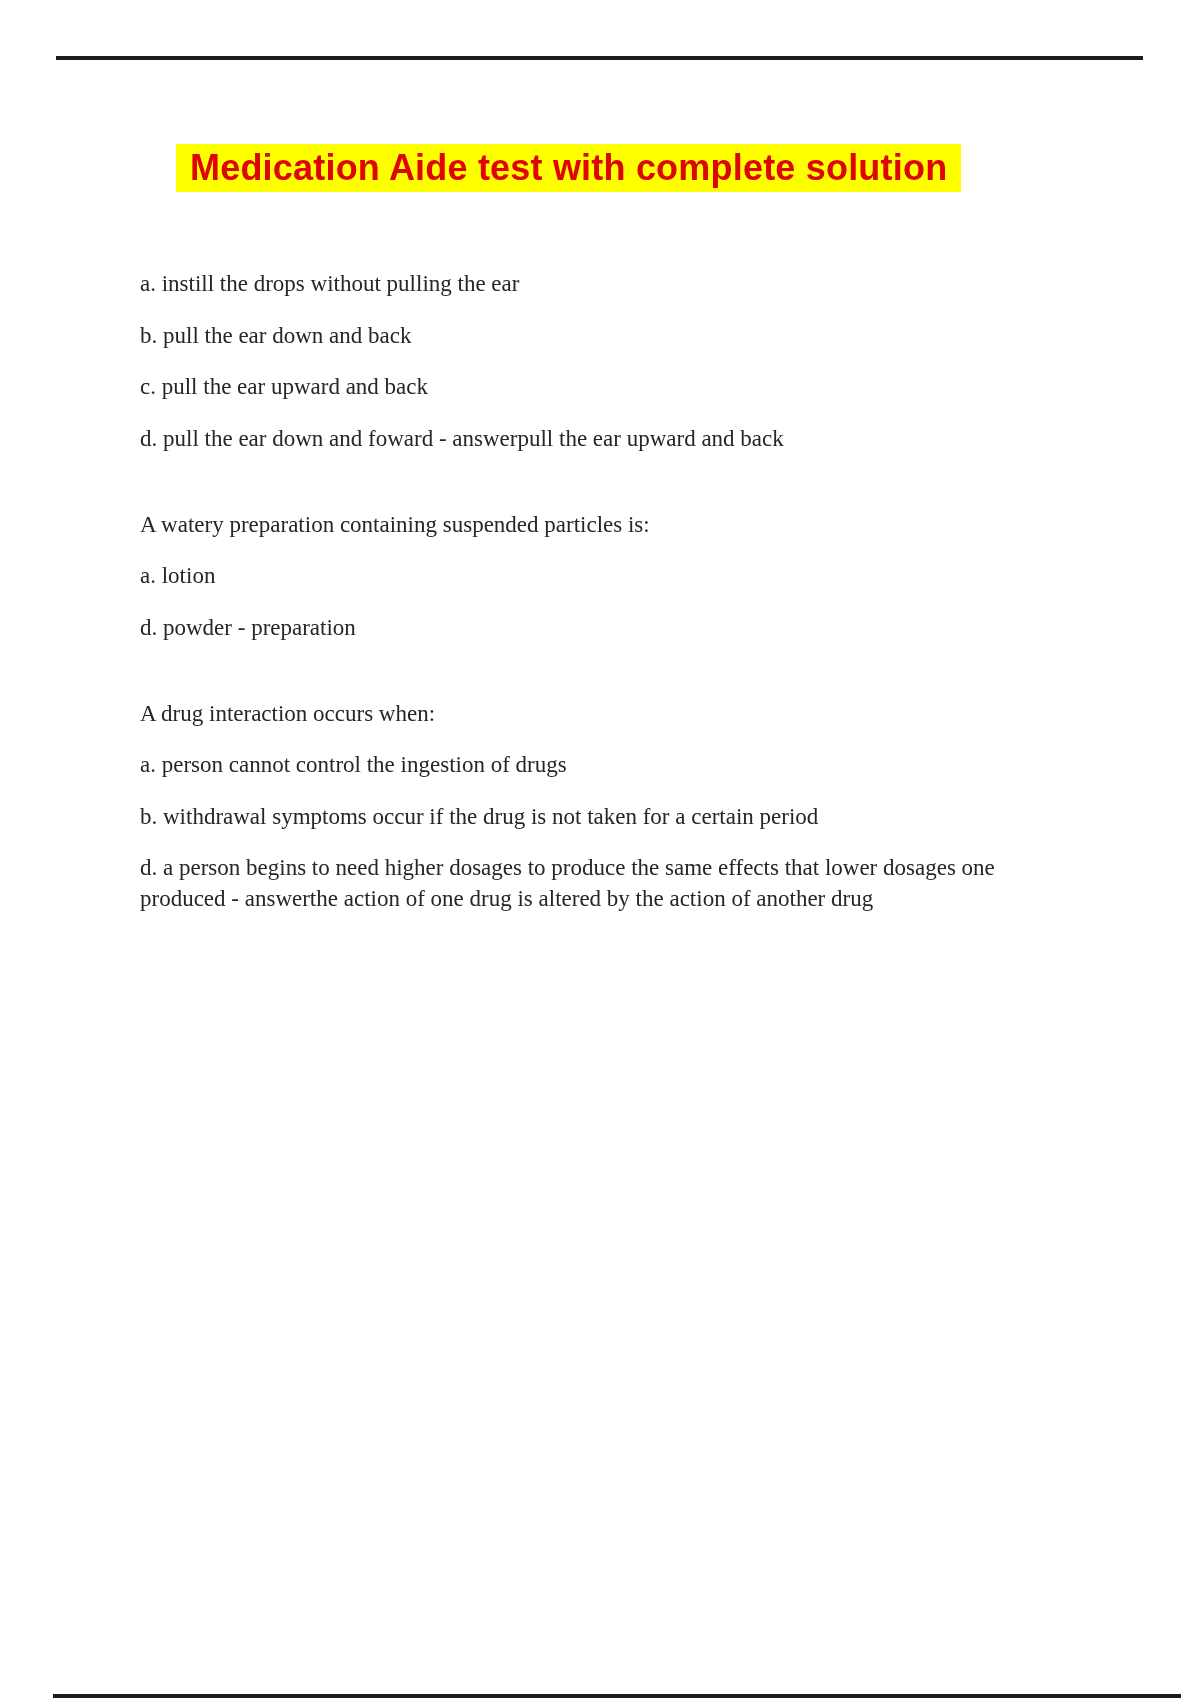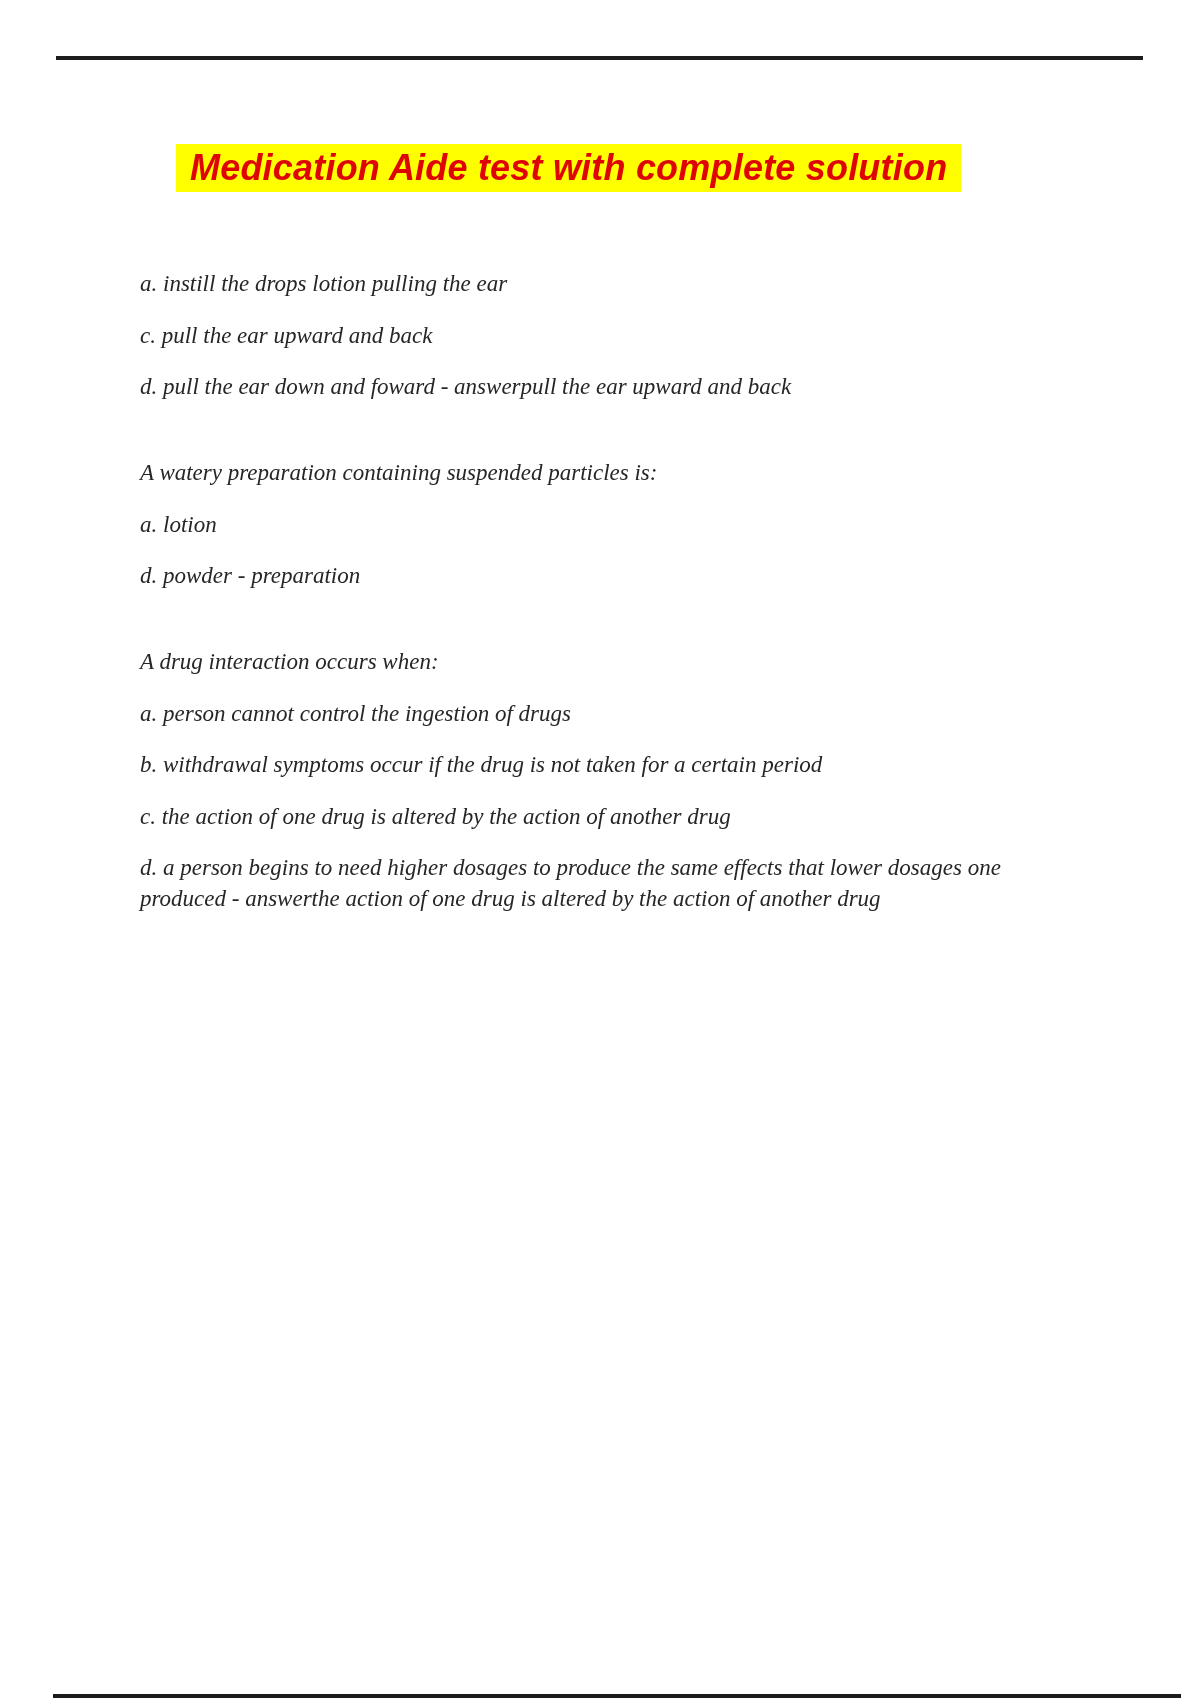--- a/index.html
+++ b/index.html
@@ -10,21 +10,20 @@
   }
   * { box-sizing: border-box; }
   html, body { margin: 0; padding: 0; background: #ffffff; }
   .page {
     position: relative;
     width: 1200px;
     height: 1700px;
     background: #ffffff;
     overflow: hidden;
     font-family: "Liberation Serif", "DejaVu Serif", serif;
-    font-style: italic;
   }
   .rule {
     position: absolute;
     background: var(--rule_dark);
     height: 4px;
   }
   .rule-top { left: 56px; top: 56px; width: 1087px; }
   .rule-bottom { left: 53px; top: 1694px; width: 1128px; }
   .title-highlight {
     position: absolute;
@@ -70,36 +69,36 @@
   <div class="rule rule-top"></div>
 
   <div class="title-highlight">
     <h1 class="doc-title">Medication Aide test with complete solution</h1>
   </div>
 
   <div class="content">
 
 
     <section class="qblock">
-      <p>a. instill the drops lotion pulling the ear</p>
+      <p>a. instill the drops without pulling the ear</p>
+      <p>b. pull the ear down and back</p>
       <p>c. pull the ear upward and back</p>
       <p>d. pull the ear down and foward - answerpull the ear upward and back</p>
     </section>
 
     <section class="qblock">
       <p>A watery preparation containing suspended particles is:</p>
       <p>a. lotion</p>
       <p>d. powder - preparation</p>
     </section>
 
     <section class="qblock">
       <p>A drug interaction occurs when:</p>
       <p>a. person cannot control the ingestion of drugs</p>
       <p>b. withdrawal symptoms occur if the drug is not taken for a certain period</p>
-      <p>c. the action of one drug is altered by the action of another drug</p>
       <p>d. a person begins to need higher dosages to produce the same effects that lower dosages one
 produced - answerthe action of one drug is altered by the action of another drug</p>
     </section>
 
   </div>
 
   <div class="rule rule-bottom"></div>
 
 </div>
 

